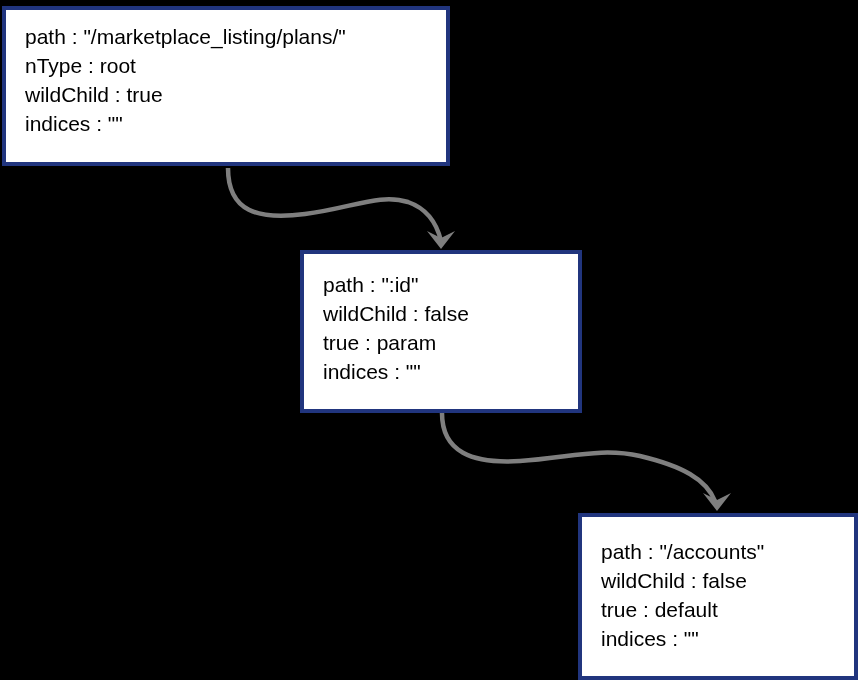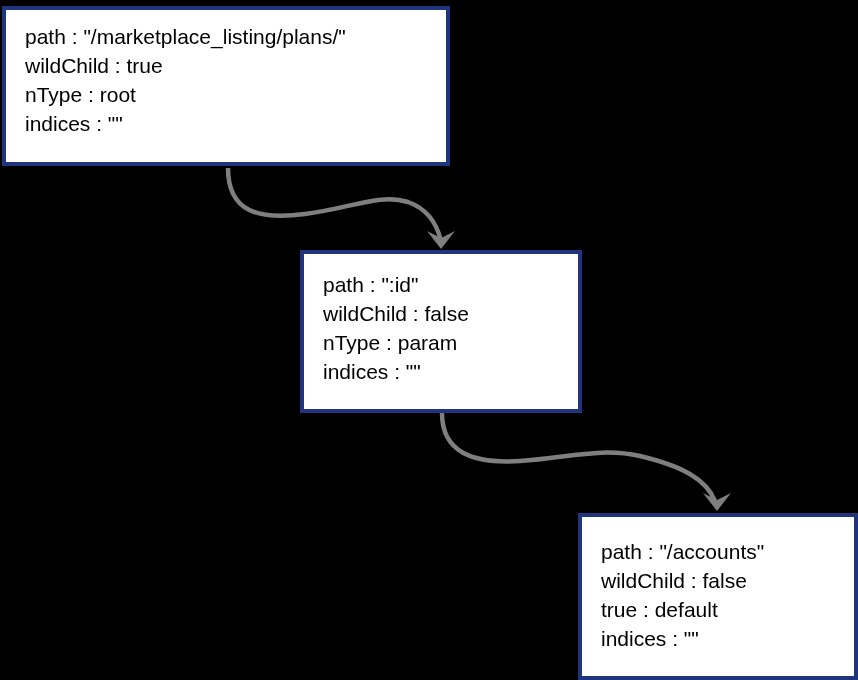--- a/index.html
+++ b/index.html
@@ -52,29 +52,29 @@
 
 <svg id="edges" viewBox="0 0 858 680" xmlns="http://www.w3.org/2000/svg">
   <path class="edge" d="M 228 168 C 228 212, 258 220, 305 214 S 380 193, 408 202 C 428 209, 437 224, 441 241"></path>
   <path class="head" d="M 441 249 L 427 231 L 441 238 L 455 231 Z"></path>
   <path class="edge" d="M 442 413 C 442 452, 472 464, 520 461 S 600 447, 640 456 C 682 466, 706 479, 715 501"></path>
   <path class="head" d="M 717 511 L 703 493 L 717 500 L 731 493 Z"></path>
 </svg>
 
 <div class="node" id="node-root">
   <span class="line">path : "/marketplace_listing/plans/"</span>
+  <span class="line">nType : root</span>
   <span class="line">wildChild : true</span>
-  <span class="line">nType : root</span>
   <span class="line">indices : ""</span>
 </div>
 
 <div class="node" id="node-param">
   <span class="line">path : ":id"</span>
   <span class="line">wildChild : false</span>
-  <span class="line">nType : param</span>
+  <span class="line">true : param</span>
   <span class="line">indices : ""</span>
 </div>
 
 <div class="node" id="node-default">
   <span class="line">path : "/accounts"</span>
   <span class="line">wildChild : false</span>
   <span class="line">true : default</span>
   <span class="line">indices : ""</span>
 </div>
 

